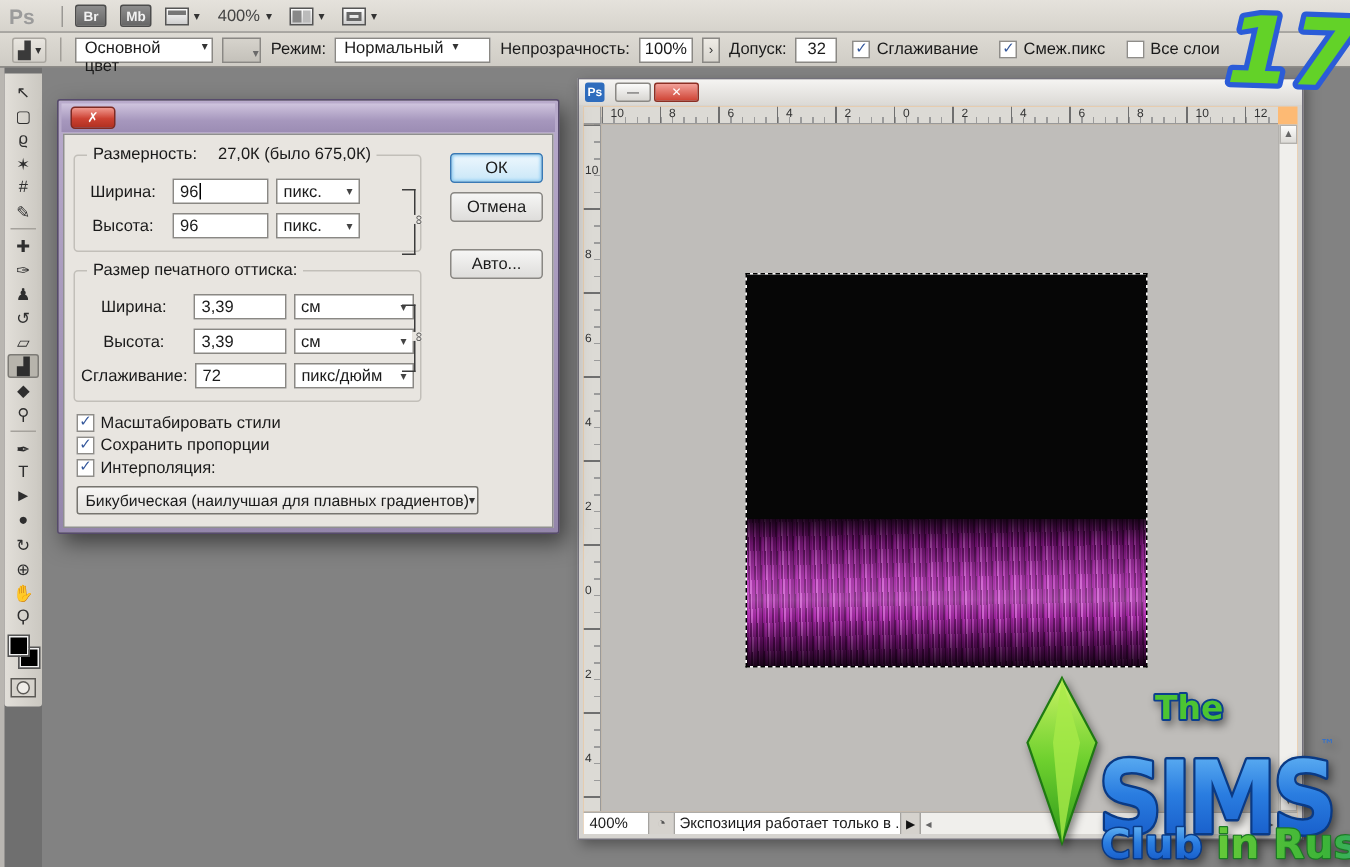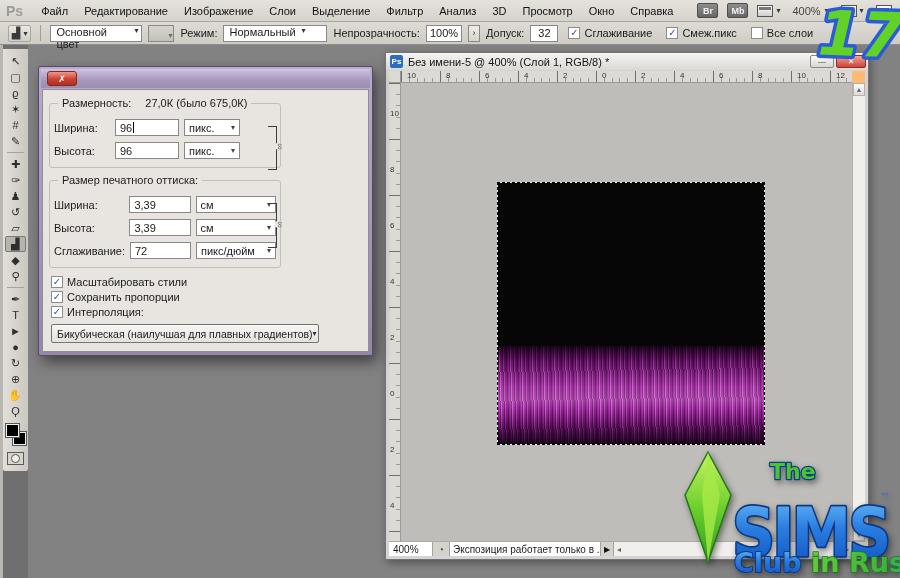--- a/index.html
+++ b/index.html
@@ -125,21 +125,21 @@
     background:linear-gradient(#cfc4de,#a697bd 60%,#9c8db4); margin:-1px -1px 1px; }
   .dlg-title-text { flex:1; font-size:11px; color:#141414; }
   .dlg-close { width:30px; height:15px; border:1px solid #7e2a22; border-radius:3px;
     background:linear-gradient(#f0988e,#cc4132 55%,#b03021); color:#fff; font-size:9px; font-weight:bold;
     display:flex; align-items:center; justify-content:center; }
   .dlg-body { position:relative; background:#e8e5e0; border:1px solid #8f8f8f; padding:8px 4px 8px 6px; }
   .group { position:relative; border:1px solid #c2bfb9; border-radius:3px; width:232px; padding:12px 4px 5px; margin-top:5px; }
   .legend { position:absolute; top:-7px; left:8px; background:#e8e5e0; padding:0 4px; font-size:11px;
     display:flex; gap:14px; white-space:nowrap; }
   .frow { display:flex; align-items:center; height:23px; }
-  .flabel { width:56px; text-align:left; margin-right:5px; font-size:11px; }
+  .flabel { width:56px; text-align:center; margin-right:5px; font-size:11px; }
   .flabel.wide { width:74px; }
   .field { width:64px; height:17px; background:#fff; border:1px solid #8a8884; display:flex; align-items:center;
     padding-left:4px; font-size:11px; }
   .caret-i { display:inline-block; width:1px; height:11px; background:#000; margin-left:1px; }
   .combo { height:17px; background:#fff; border:1px solid #8a8884; display:flex; align-items:center;
     justify-content:space-between; padding:0 4px; font-size:11px; margin-left:5px; }
   .combo .carat { color:#444; }
   .combo.u1 { width:56px; }
   .combo.u2 { width:84px;text-align:center; }
   .bracket { position:absolute; right:3px; width:9px; border:1px solid #3c3c3c; border-left:none; }
@@ -162,33 +162,20 @@
   .graffiti { position:absolute; left:806px; top:-6px; z-index:100; }
   .simslogo { position:absolute; left:674px; top:448px; z-index:100; filter:drop-shadow(2px 3px 3px rgba(0,0,0,.45)); }
 </style>
 </head>
 <body>
 
 <div class="app">
 
   <div class="menubar">
     <div class="ps-logo">Ps</div>
-    <div class="menus">
-        <div class="menu-item">Файл</div>
-        <div class="menu-item">Редактирование</div>
-        <div class="menu-item">Изображение</div>
-        <div class="menu-item">Слои</div>
-        <div class="menu-item">Выделение</div>
-        <div class="menu-item">Фильтр</div>
-        <div class="menu-item">Анализ</div>
-        <div class="menu-item">3D</div>
-        <div class="menu-item">Просмотр</div>
-        <div class="menu-item">Окно</div>
-        <div class="menu-item">Справка</div>
-      </div>
     <div class="mb-sep"></div>
     <div class="dkbtn">Br</div>
     <div class="dkbtn">Mb</div>
     <div class="ibtn">
       <span class="mini-ico m1"></span>
       <span class="carat">▾</span>
     </div>
     <div class="zoombtn">
       <span>400%</span>
       <span class="carat">▾</span>
@@ -275,21 +262,20 @@
         <div class="bg-swatch"></div>
         <div class="fg-swatch"></div>
       </div>
       <div class="quickmask"></div>
     </div>
   </div>
 
   <div class="docwin">
     <div class="dw-title">
       <div class="dw-icon">Ps</div>
-      <div class="dw-text">Без имени-5 @ 400% (Слой 1, RGB/8) *</div>
       <div class="dw-btn dw-min">—</div>
       <div class="dw-btn dw-close">✕</div>
     </div>
     <div class="dw-inner">
       <div class="rcorner"></div>
       <div class="hruler">
           <span class="hrl" style="left: 6px;">10</span>
           <span class="hrl" style="left: 45px;">8</span>
           <span class="hrl" style="left: 84px;">6</span>
           <span class="hrl" style="left: 123px;">4</span>
@@ -426,20 +412,25 @@
             <span class="cbox on">✓</span>
             <span>Интерполяция:</span>
           </div>
         </div>
 
       <div class="combo-large">
         <span>Бикубическая (наилучшая для плавных градиентов)</span>
         <span class="carat">▾</span>
       </div>
 
+      <div class="btncol">
+        <div class="dbtn default">ОК</div>
+        <div class="dbtn">Отмена</div>
+        <div class="dbtn auto">Авто...</div>
+      </div>
     </div>
   </div>
 
   <div class="graffiti">
     <svg width="110" height="80" viewBox="0 0 110 80">
       <text x="12" y="62" font-family="DejaVu Sans, Liberation Sans, sans-serif" font-size="62" font-weight="bold" font-style="italic" paint-order="stroke" stroke="#2b5cd8" stroke-width="7" stroke-linejoin="round" fill="#63d228" transform="rotate(2 55 40)">17</text>
     </svg>
   </div>
 
   <div class="simslogo">

